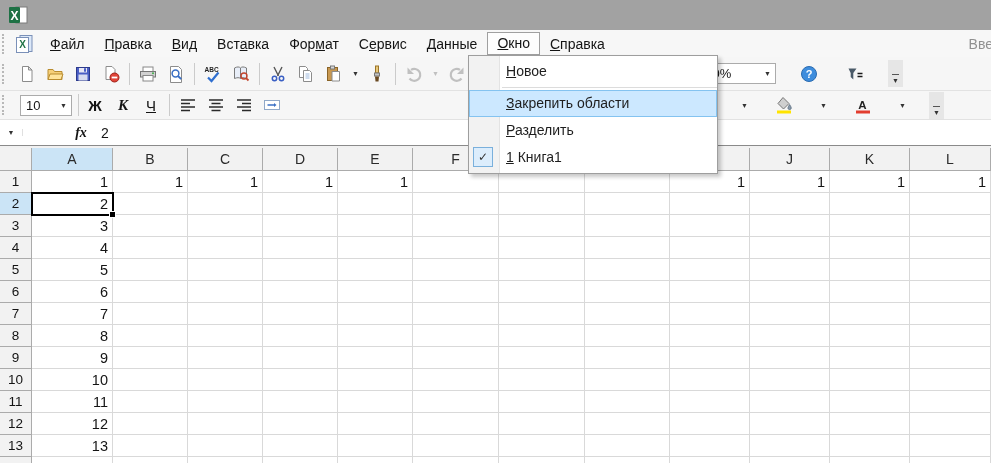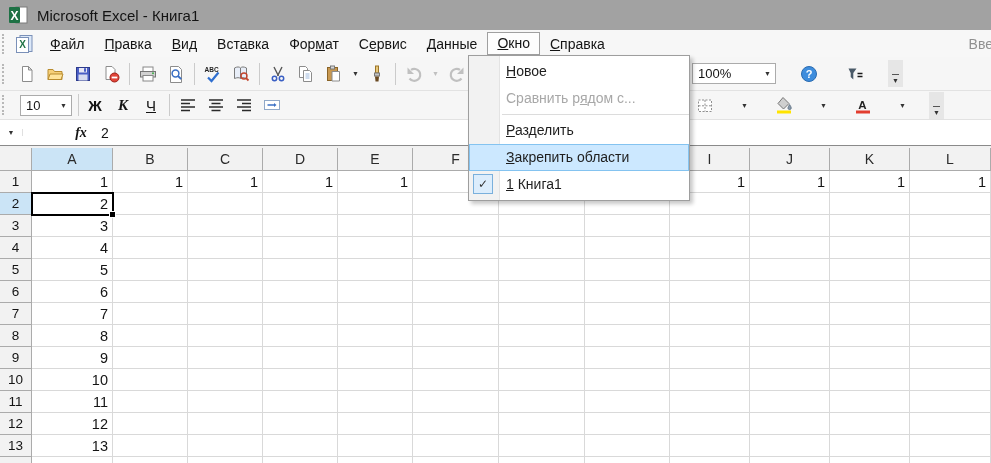--- a/index.html
+++ b/index.html
@@ -49,21 +49,21 @@
   .hcell.sel{background:#cbe4f6;}
   .grow{display:flex;height:22px;}
   .rhdr{width:32px;box-sizing:border-box;background:#f2f2f2;border-right:1px solid #ababab;border-bottom:1px solid #ababab;
         display:flex;align-items:center;justify-content:center;font-size:13.5px;flex:none;}
   .rhdr.sel{background:#cbe4f6;}
   .cell{box-sizing:border-box;border-right:1px solid #d9d9d9;border-bottom:1px solid #d9d9d9;font-size:14.5px;
         display:flex;align-items:center;justify-content:flex-end;padding-right:4px;flex:none;}
   .selbox{position:absolute;border:2px solid #000;box-sizing:border-box;pointer-events:none;}
   .selbox .handle{position:absolute;right:-4px;bottom:-4px;width:5px;height:5px;background:#000;border:1px solid #fff;}
   
-  .wmenu{position:absolute;left:468px;top:55px;width:222px;background:#fff;border:1px solid #9e9e9e;
+  .wmenu{position:absolute;left:468px;top:55px;width:250px;background:#fff;border:1px solid #9e9e9e;
          box-shadow:3px 3px 4px rgba(0,0,0,0.22);z-index:60;padding:2px 0;box-sizing:border-box;font-size:14px;}
   .wmenu .gutter{position:absolute;left:0;top:0;bottom:0;width:30px;background:#f2f2f2;border-right:1px solid #e3e3e3;}
   .mitem{position:relative;height:27px;line-height:27px;padding-left:37px;color:#1e1e1e;white-space:nowrap;}
   .mitem.disabled{color:#a8a8a8;}
   .mitem.hl{background:#cce8ff;box-shadow:inset 0 0 0 1px #84c3f0;}
   .msep{height:1px;background:#dcdcdc;margin:2px 0 2px 33px;position:relative;}
   .mcheck{position:absolute;left:4px;top:3px;width:20px;height:20px;background:#dcedfc;border:1px solid #7ab0dc;
           box-sizing:border-box;display:flex;align-items:center;justify-content:center;font-size:12px;color:#333;line-height:1;}
 </style>
 </head>
@@ -72,21 +72,20 @@
 <div class="app">
 
   <div class="titlebar">
     <span style="display:flex;">
       <svg width="20" height="20" viewBox="0 0 20 20">
           <rect x="8" y="2" width="11" height="16" fill="#fff" stroke="#7a7a7a"></rect>
           <rect x="1" y="2" width="11" height="16" rx="1" fill="#1e7145"></rect>
           <text x="6.5" y="14.5" font-size="12" font-weight="bold" fill="#fff" text-anchor="middle" font-family="sans-serif">X</text>
         </svg>
     </span>
-    <span>Microsoft Excel - Книга1</span>
   </div>
 
   <div class="menubar">
     <span class="grip"></span>
     <span style="display:flex;margin-right:6px;">
       <svg width="20" height="20" viewBox="0 0 20 20">
           <rect x="6" y="1.5" width="12" height="16" fill="#dce8f8" stroke="#7a90b8"></rect>
           <rect x="2.5" y="3.5" width="12" height="15" fill="#fff" stroke="#7a90b8"></rect>
           <text x="8.5" y="14" font-size="10" font-weight="bold" fill="#217346" text-anchor="middle" font-family="sans-serif">X</text>
         </svg>
@@ -621,20 +620,19 @@
         <div class="cell" style="width: 81px;"></div>
       </div>
       <div class="selbox" style="left: 31px; top: 44px; width: 83px; height: 24px;">
         <div class="handle"></div>
       </div>
     </div>
 
   <div class="wmenu" id="wmenu">
       <div class="gutter"></div>
       <div class="mitem"><span class="u">Н</span>овое</div>
-      <div class="mitem disabled">Сравнить р<span class="u">я</span>дом с...</div>
       <div class="msep"></div>
+      <div class="mitem hl"><span class="u">З</span>акрепить области</div>
       <div class="mitem"><span class="u">Р</span>азделить</div>
-      <div class="mitem hl"><span class="u">З</span>акрепить области</div>
       <div class="mitem"><span class="mcheck">✓</span><span class="u">1</span> Книга1</div>
     </div>
 
 </div>
 
 </body></html>

